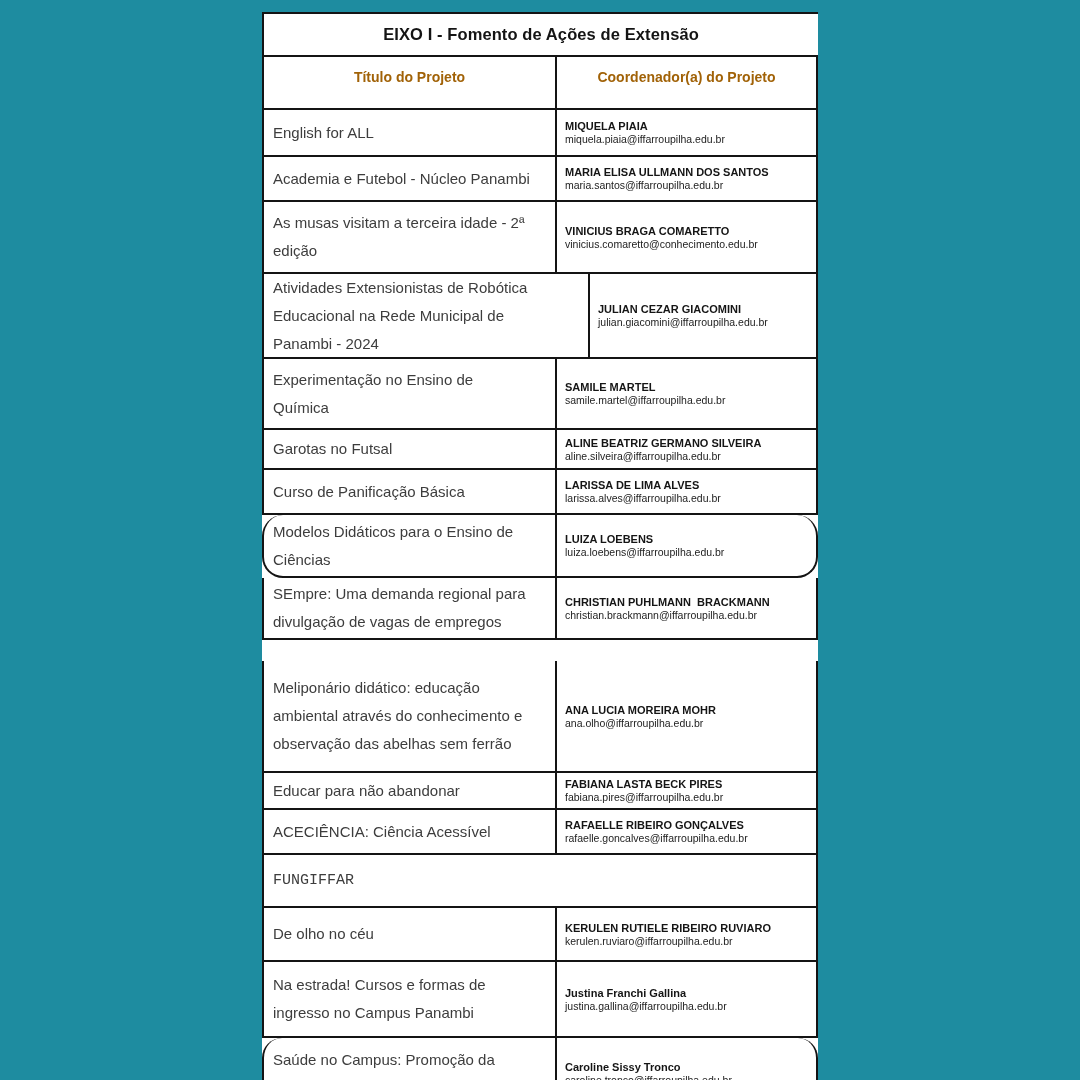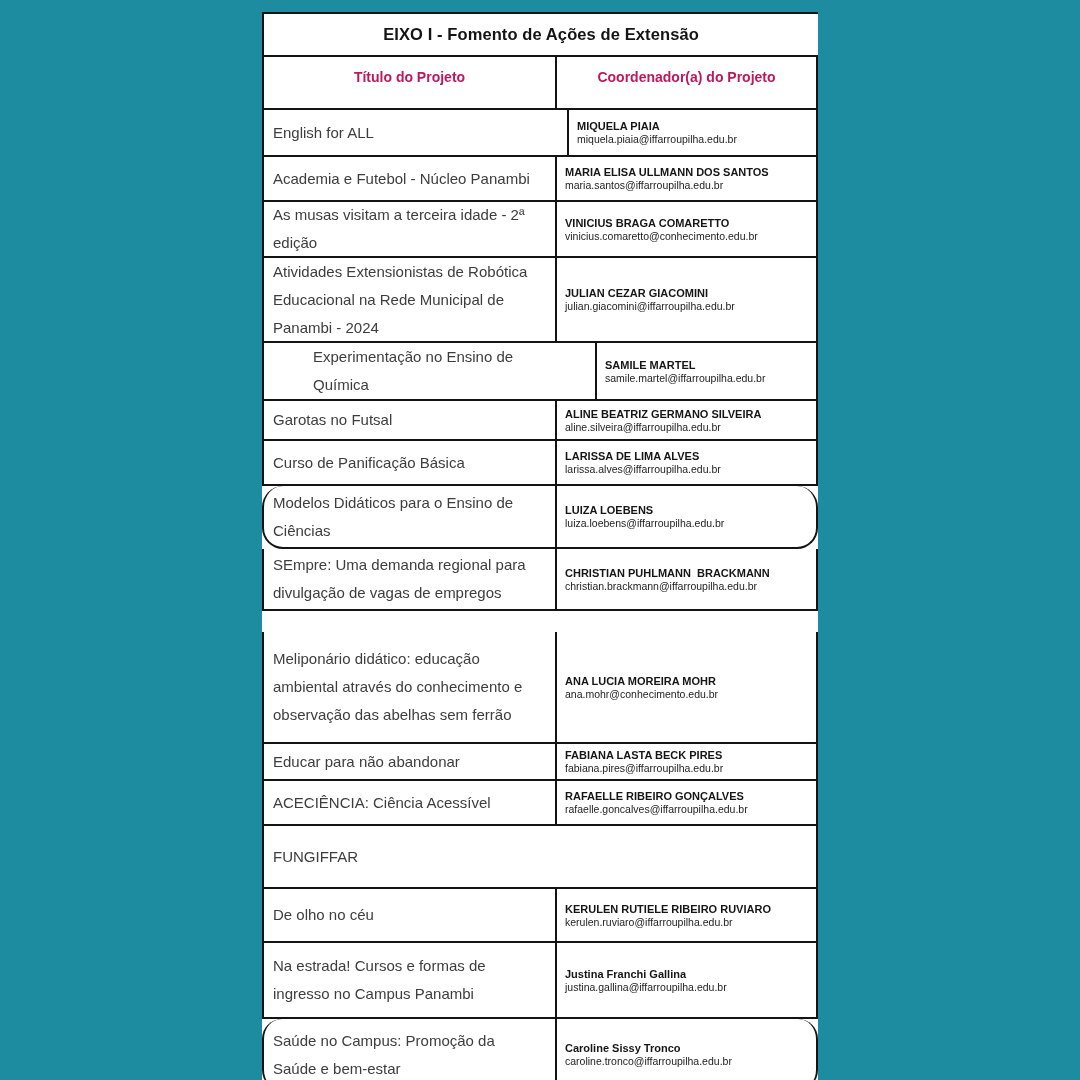--- a/index.html
+++ b/index.html
@@ -41,21 +41,21 @@
     border-right: 2px solid #141414;
     border-bottom: 2px solid #141414;
   }
   .th {
     display: flex;
     align-items: center;
     justify-content: center;
     padding-bottom: 12px;
     font-weight: bold;
     font-size: 14px;
-    color: #be185d;
+    color: #a16207;
   }
   .th-title { width: 291px; }
   .th-coord { flex: 1; border-left: 2px solid #141414; }
   .row {
     display: flex;
     border-left: 2px solid #141414;
     border-right: 2px solid #141414;
     border-bottom: 2px solid #141414;
     background: #ffffff;
   }
@@ -101,52 +101,52 @@
     <div class="title-row">
       <span>EIXO I - Fomento de Ações de Extensão</span>
     </div>
 
     <div class="header-row">
       <div class="th th-title">Título do Projeto</div>
       <div class="th th-coord">Coordenador(a) do Projeto</div>
     </div>
 
     <div id="rows">
-        <div class="row" style="height: 47px; gap: 12px;">
+        <div class="row" style="height: 47px;">
           <div class="cell-title">English for ALL</div>
           <div class="cell-coord">
             <div class="coord-name">MIQUELA PIAIA</div>
             <div class="coord-email">miquela.piaia@iffarroupilha.edu.br</div>
           </div>
         </div>
         <div class="row" style="height: 45px;">
           <div class="cell-title">Academia e Futebol - Núcleo Panambi</div>
           <div class="cell-coord">
             <div class="coord-name">MARIA ELISA ULLMANN DOS SANTOS</div>
             <div class="coord-email">maria.santos@iffarroupilha.edu.br</div>
           </div>
         </div>
-        <div class="row" style="height: 56px;">
+        <div class="row" style="height: 72px;">
           <div class="cell-title">As musas visitam a terceira idade - 2ª
 edição</div>
           <div class="cell-coord">
             <div class="coord-name">VINICIUS BRAGA COMARETTO</div>
             <div class="coord-email">vinicius.comaretto@conhecimento.edu.br</div>
           </div>
         </div>
-        <div class="row" style="height: 85px;">
+        <div class="row" style="height: 85px; gap: 33px;">
           <div class="cell-title">Atividades Extensionistas de Robótica
 Educacional na Rede Municipal de
 Panambi - 2024</div>
           <div class="cell-coord">
             <div class="coord-name">JULIAN CEZAR GIACOMINI</div>
             <div class="coord-email">julian.giacomini@iffarroupilha.edu.br</div>
           </div>
         </div>
-        <div class="row" style="height: 58px; padding-left: 40px;">
+        <div class="row" style="height: 71px;">
           <div class="cell-title">Experimentação no Ensino de
 Química</div>
           <div class="cell-coord">
             <div class="coord-name">SAMILE MARTEL</div>
             <div class="coord-email">samile.martel@iffarroupilha.edu.br</div>
           </div>
         </div>
         <div class="row" style="height: 40px;">
           <div class="cell-title">Garotas no Futsal</div>
           <div class="cell-coord">
@@ -176,38 +176,38 @@
             <div class="coord-name">CHRISTIAN PUHLMANN  BRACKMANN</div>
             <div class="coord-email">christian.brackmann@iffarroupilha.edu.br</div>
           </div>
         </div>
         <div class="row" style="height: 112px; margin-top: 21px;">
           <div class="cell-title">Meliponário didático: educação
 ambiental através do conhecimento e
 observação das abelhas sem ferrão</div>
           <div class="cell-coord">
             <div class="coord-name">ANA LUCIA MOREIRA MOHR</div>
-            <div class="coord-email">ana.mohr@conhecimento.edu.br</div>
+            <div class="coord-email">ana.olho@iffarroupilha.edu.br</div>
           </div>
         </div>
         <div class="row" style="height: 37px;">
           <div class="cell-title">Educar para não abandonar</div>
           <div class="cell-coord">
             <div class="coord-name">FABIANA LASTA BECK PIRES</div>
             <div class="coord-email">fabiana.pires@iffarroupilha.edu.br</div>
           </div>
         </div>
         <div class="row" style="height: 45px;">
           <div class="cell-title">ACECIÊNCIA: Ciência Acessível</div>
           <div class="cell-coord">
             <div class="coord-name">RAFAELLE RIBEIRO GONÇALVES</div>
             <div class="coord-email">rafaelle.goncalves@iffarroupilha.edu.br</div>
           </div>
         </div>
-        <div class="row" style="height: 63px;">
+        <div class="row" style="height: 53px; font-family: Liberation Mono, monospace;">
           <div class="cell-title">FUNGIFFAR</div>
         </div>
         <div class="row" style="height: 54px;">
           <div class="cell-title">De olho no céu</div>
           <div class="cell-coord">
             <div class="coord-name">KERULEN RUTIELE RIBEIRO RUVIARO</div>
             <div class="coord-email">kerulen.ruviaro@iffarroupilha.edu.br</div>
           </div>
         </div>
         <div class="row" style="height: 76px;">

